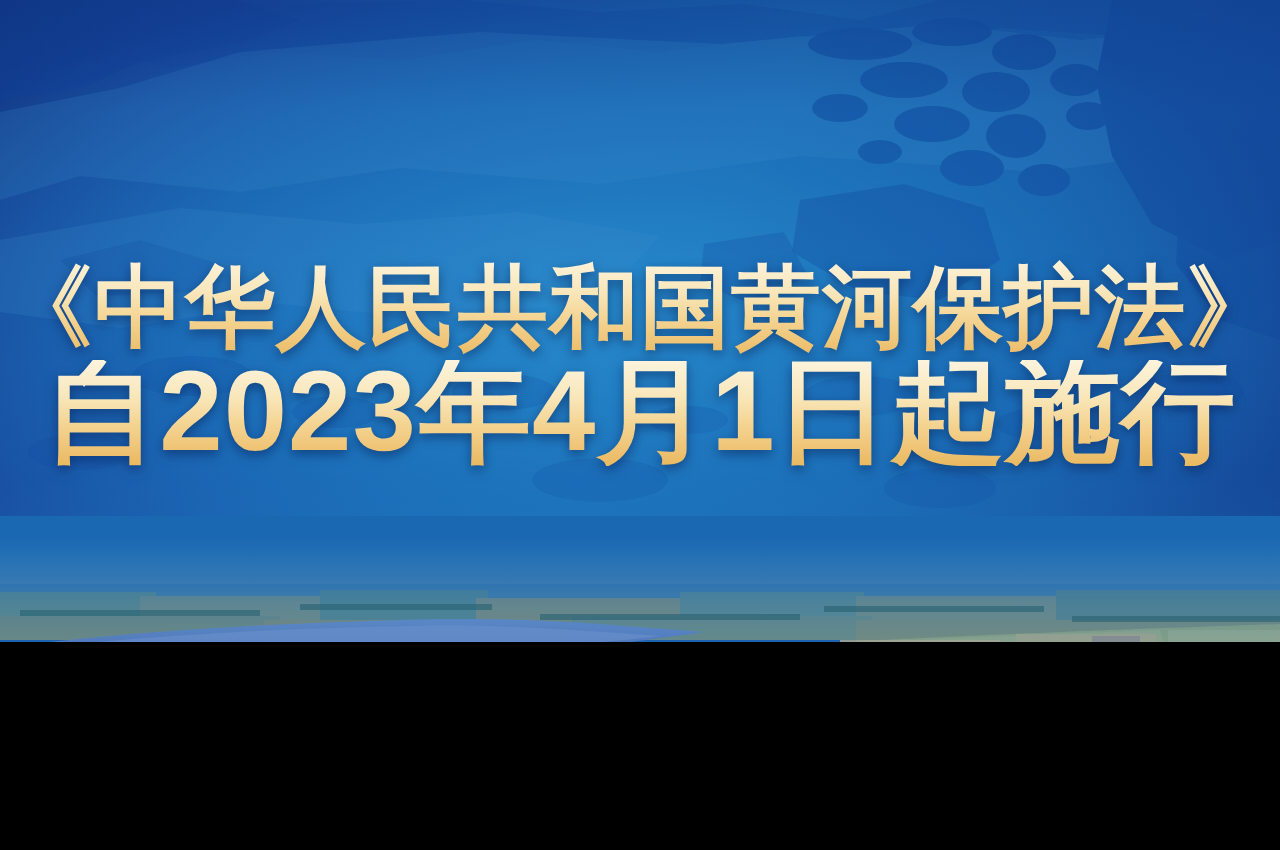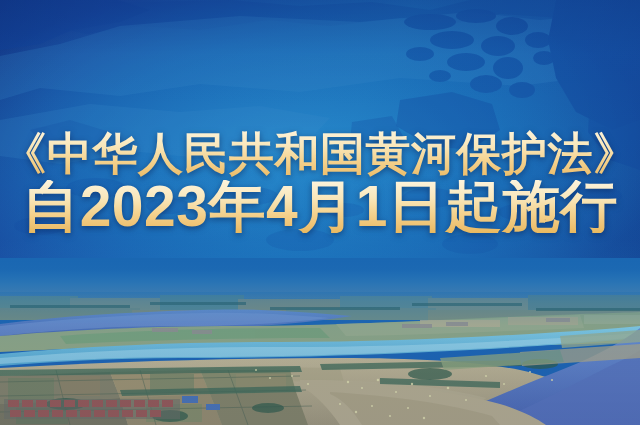--- a/index.html
+++ b/index.html
@@ -7,21 +7,21 @@
     padding: 0;
     background: #000;
   }
   body {
     font-family: "Liberation Sans", "DejaVu Sans", sans-serif;
   }
 
   #poster {
     position: relative;
     width: 640px;
-    height: 425px;
+    height: 321px;
     overflow: hidden;
     background: #1a5fae;
   }
 
   
   .sky {
     position: absolute;
     left: 0; top: 0;
     width: 640px;
     height: 300px;

